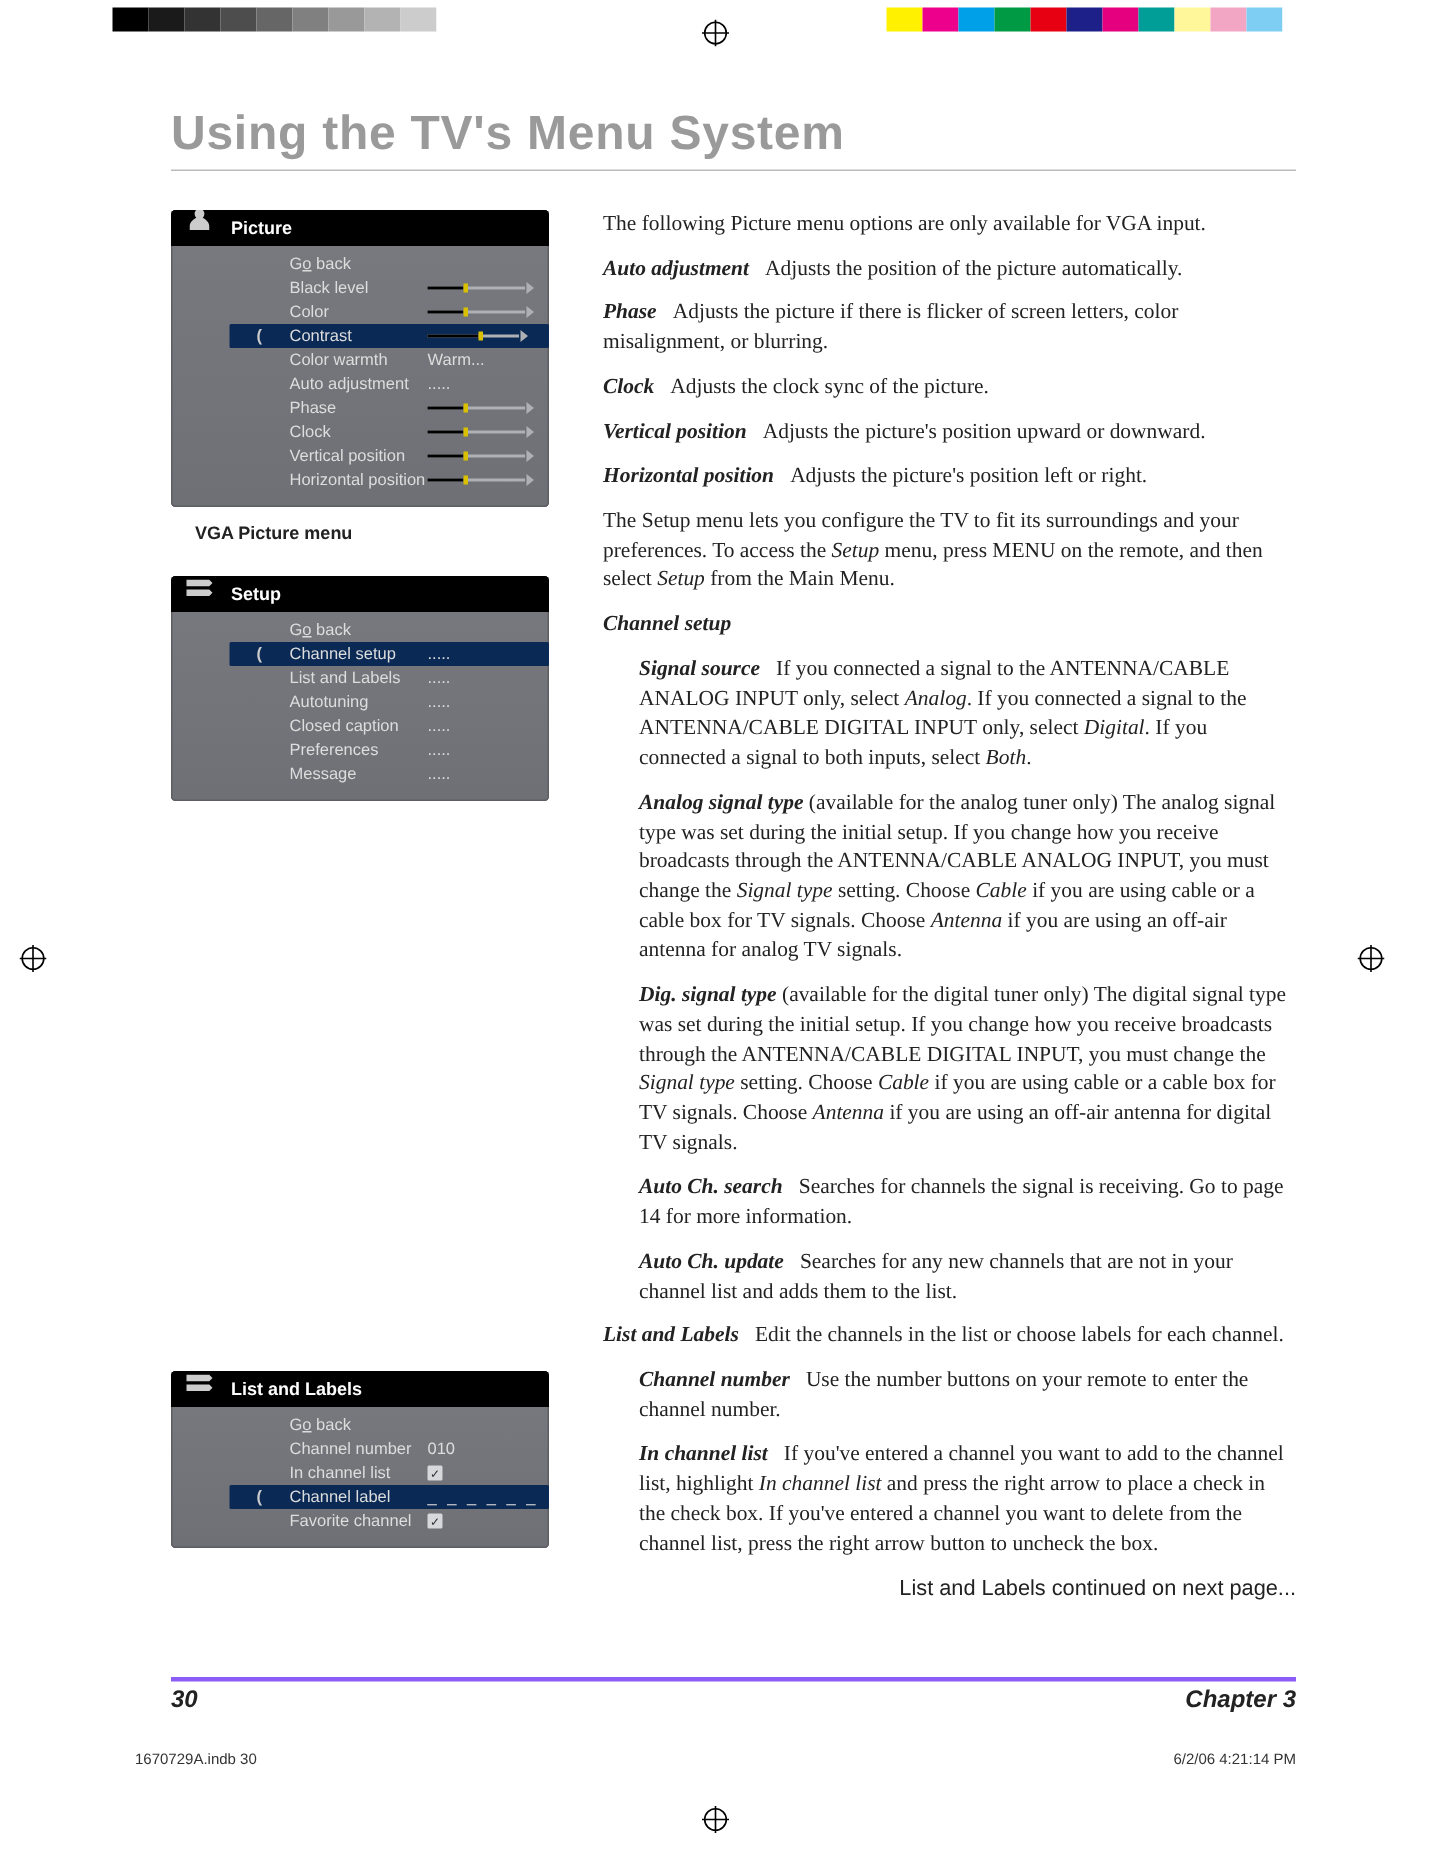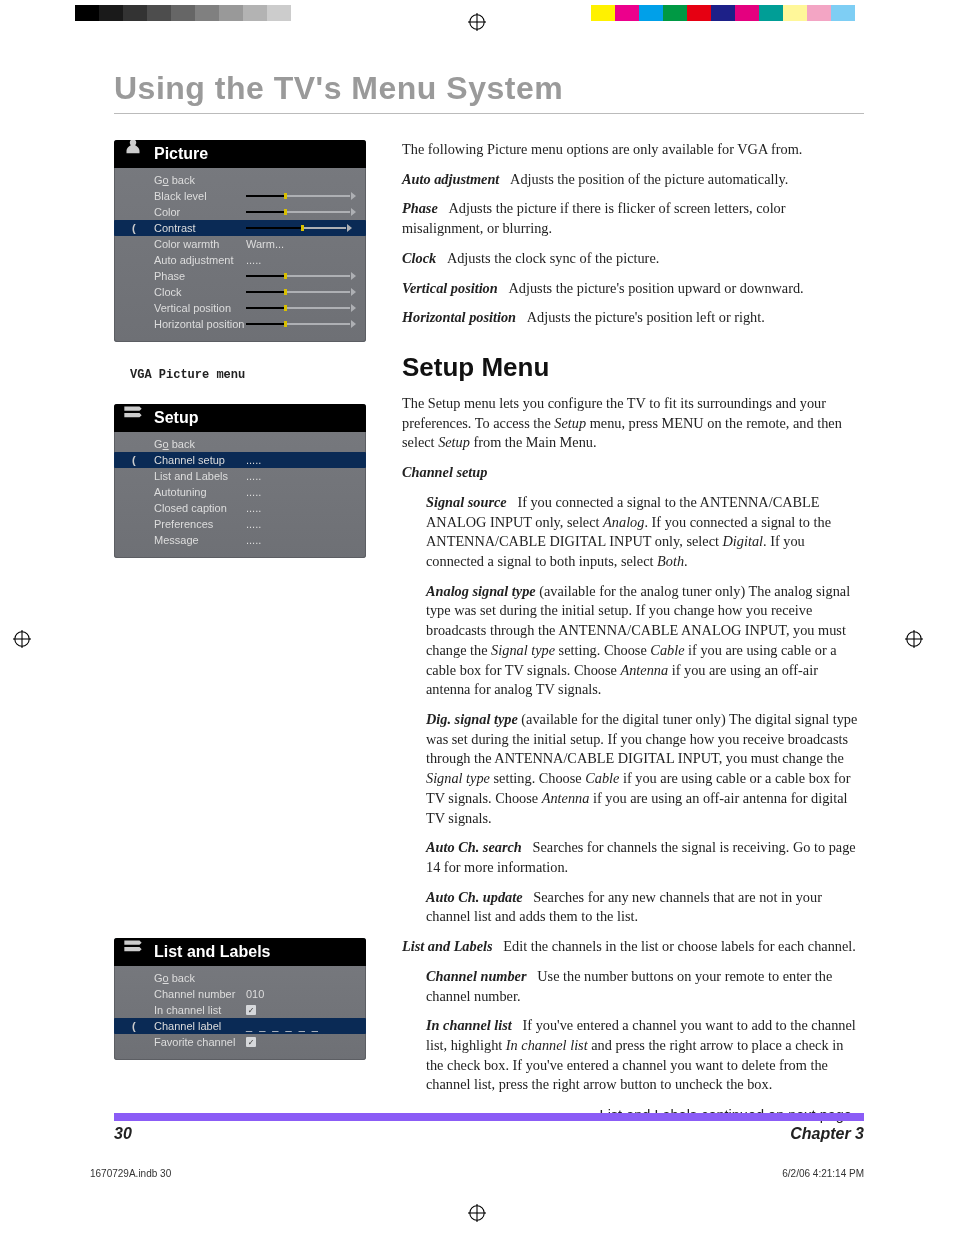--- a/index.html
+++ b/index.html
@@ -75,32 +75,32 @@
     font-size: 11px;
     color: #eee;
     overflow: hidden;
     box-shadow: inset 0 0 0 1px #5c5e63;
   }
   .osd-header {
     background: #000;
     color: #fff;
     font-weight: bold;
     padding: 5px 8px 5px 40px;
-    font-size: 16px;
+    font-size: 12px;
     position: relative;
   }
   .osd-header .icon {
     position: absolute;
     left: 6px;
     top: -4px;
     width: 26px;
     height: 26px;
     color: #ddd;
   }
-  .osd-rows { padding: 4px 10px 10px 40px; }
+  .osd-rows { padding: 4px 10px 10px 40px; margin-left: 39px; }
   .osd-row {
     display: flex;
     align-items: center;
     height: 14px;
     padding: 1px 0;
     position: relative;
   }
   .osd-row.highlight {
     background: #0a2a55;
     margin: 0 -10px 0 -40px;
@@ -139,24 +139,24 @@
   .osd-slider .tri {
     position: absolute;
     right: -6px;
     top: -3px;
     width: 0; height: 0;
     border-left: 5px solid #aeb0b4;
     border-top: 4px solid transparent;
     border-bottom: 4px solid transparent;
   }
   .caption {
-    font-family: Liberation Mono, monospace;
+    font-family: Liberation Sans, sans-serif;
     font-weight: bold;
     font-size: 12px;
-    margin: 26px 0 22px 16px;
+    margin: 10px 0 22px 16px;
     color: #222;
   }
   
   .right-col p { margin: 0 0 10px 0; }
   .right-col .term { font-weight: bold; font-style: italic; }
   .right-col .indent { margin-left: 24px; }
   h2.setup-h {
     font-family: Arial, Helvetica, sans-serif;
     font-weight: bold;
     font-size: 26px;
@@ -172,21 +172,21 @@
     font-family: Arial, Helvetica, sans-serif;
     font-weight: normal;
     font-size: 14.5px;
     text-align: right;
     margin-top: 18px;
   }
   
   .page-footer {
     position: absolute;
     left: 24px; right: 0; bottom: 42px;
-    border-top: 8px solid #8b5cf6;
+    border-top: 3px solid #8b5cf6;
     padding-top: 4px;
     display: flex;
     justify-content: space-between;
     font-family: Arial, Helvetica, sans-serif;
     font-style: italic;
     font-weight: bold;
     font-size: 16px;
     color: #222;
   }
   .print-footer {
@@ -424,28 +424,27 @@
               <div class="osd-row">
                 <span class="osd-label">Favorite channel</span>
                 <span class="checkbox">✓</span>
               </div>
             </div>
         </div>
 
       </div>
 
       <div class="right-col">
-        <p>The following Picture menu options are only available for VGA from.</p>
+        <p>The following Picture menu options are only available for VGA input.</p>
         <p><span class="term">Auto adjustment</span>&nbsp;&nbsp;&nbsp;<span>Adjusts the position of the picture automatically.</span></p>
         <p><span class="term">Phase</span>&nbsp;&nbsp;&nbsp;<span>Adjusts the picture if there is flicker of screen letters, color misalignment, or blurring.</span></p>
         <p><span class="term">Clock</span>&nbsp;&nbsp;&nbsp;<span>Adjusts the clock sync of the picture.</span></p>
         <p><span class="term">Vertical position</span>&nbsp;&nbsp;&nbsp;<span>Adjusts the picture's position upward or downward.</span></p>
         <p><span class="term">Horizontal position</span>&nbsp;&nbsp;&nbsp;<span>Adjusts the picture's position left or right.</span></p>
 
-        <h2 class="setup-h">Setup Menu</h2>
         <p><span>The Setup menu lets you configure the TV to fit its surroundings and your preferences. To access the </span><i>Setup</i><span> menu, press MENU on the remote, and then select </span><i>Setup</i><span> from the Main Menu.</span></p>
 
         <p class="subhead-it">Channel setup</p>
 
         <p class="indent"><span class="term">Signal source</span>&nbsp;&nbsp;&nbsp;<span>If you connected a signal to the ANTENNA/CABLE ANALOG INPUT only, select </span><i>Analog</i><span>. If you connected a signal to the ANTENNA/CABLE DIGITAL INPUT only, select </span><i>Digital</i><span>. If you connected a signal to both inputs, select </span><i>Both</i><span>.</span></p>
 
         <p class="indent"><span class="term">Analog signal type</span><span> (available for the analog tuner only)   </span><span>The analog signal type was set during the initial setup. If you change how you receive broadcasts through the ANTENNA/CABLE ANALOG INPUT, you must change the </span><i>Signal type</i><span> setting. Choose </span><i>Cable</i><span> if you are using cable or a cable box for TV signals. Choose </span><i>Antenna</i><span> if you are using an off-air antenna for analog TV signals.</span></p>
 
         <p class="indent"><span class="term">Dig. signal type</span><span> (available for the digital tuner only)   </span><span>The digital signal type was set during the initial setup. If you change how you receive broadcasts through the ANTENNA/CABLE DIGITAL INPUT, you must change the </span><i>Signal type</i><span> setting. Choose </span><i>Cable</i><span> if you are using cable or a cable box for TV signals. Choose </span><i>Antenna</i><span> if you are using an off-air antenna for digital TV signals.</span></p>
 

